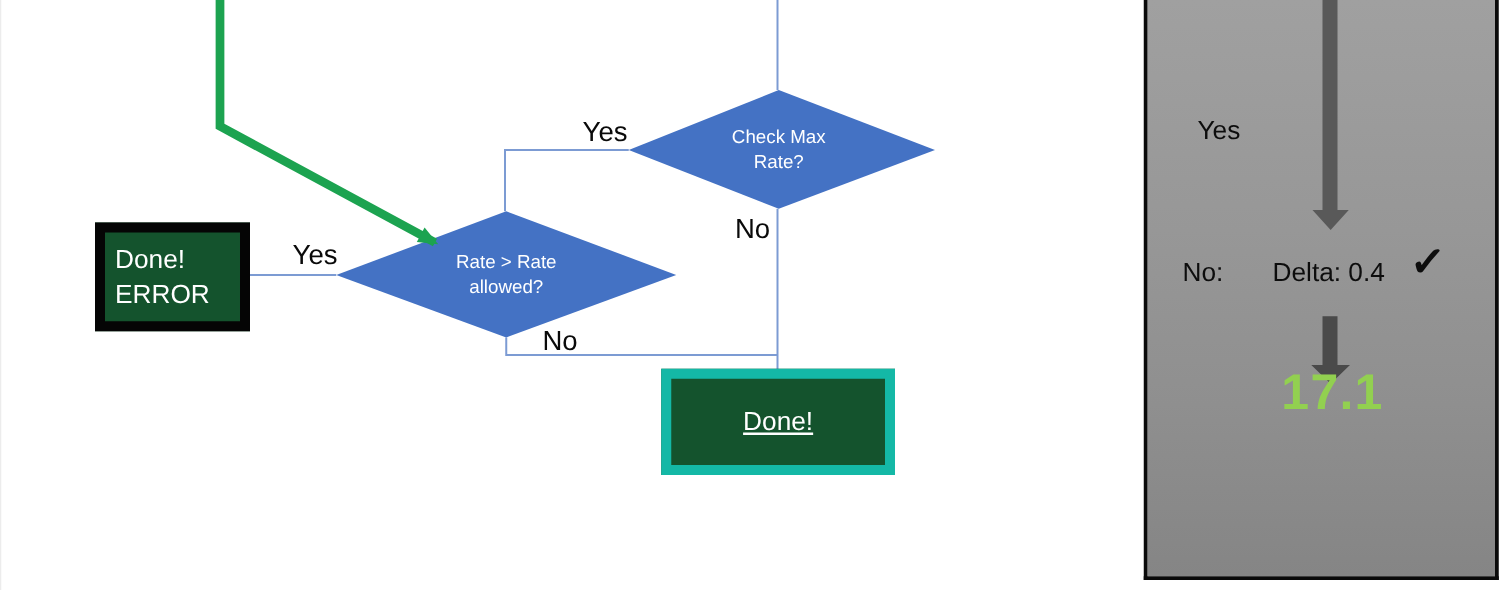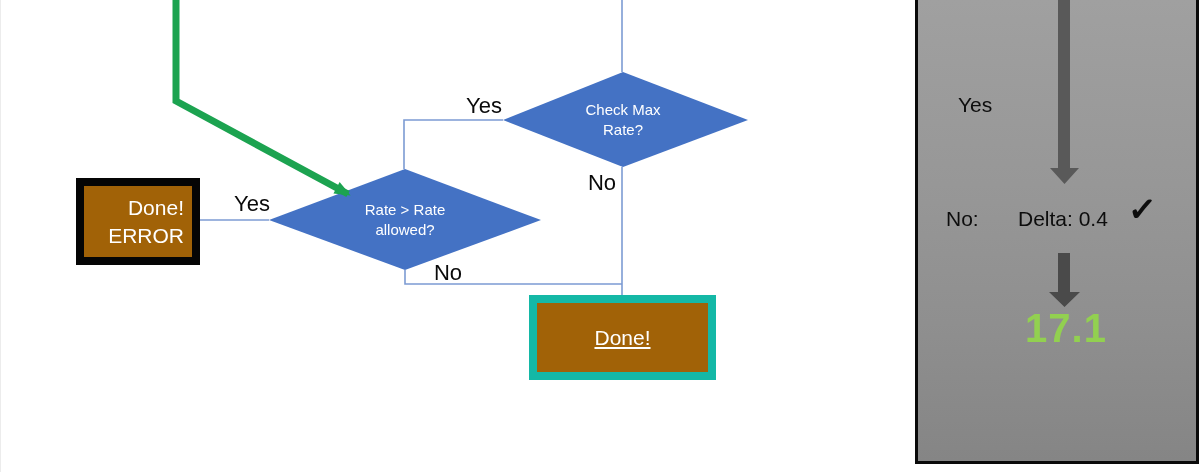--- a/index.html
+++ b/index.html
@@ -32,28 +32,28 @@
     text-align: center;
     color: #ffffff;
     font-size: 15px;
     line-height: 20px;
   }
 
   
   .tbox {
     position: absolute;
     box-sizing: border-box;
-    background: #a16207;
+    background: #14532d;
     display: flex;
     align-items: center;
     justify-content: center;
     color: #ffffff;
     font-size: 21px;
     line-height: 28px;
-    text-align: right;
+    text-align: left;
   }
   #box-error { left: 75px; top: 178px; width: 124px; height: 87px; border: 8px solid #050505; }
   #box-error .tbox-text { width: 92px; }
   #box-done  { left: 528px; top: 295px; width: 187px; height: 85px; border: 8px solid #14b8a6; text-decoration: underline; }
 
   
   .panel {
     position: absolute;
     left: 914px; top: 0;
     width: 284px; height: 464px;
@@ -71,21 +71,21 @@
   }
   #panel-yes   { left: 40px;  top: 93px; }
   #panel-no    { left: 28px;  top: 207px; }
   #panel-delta { left: 100px; top: 207px; text-align: center; }
   #panel-check {
     position: absolute; left: 210px; top: 189px;
     font-size: 34px; font-weight: bold; color: #0d0d0d;
     transform: rotate(3deg);
   }
   #panel-result {
-    position: absolute; left: 98px; top: 306px; width: 100px;
+    position: absolute; left: 98px; top: 292px; width: 100px;
     text-align: center;
     font-size: 40px; font-weight: bold; color: #92D050;
     letter-spacing: 1px;
   }
 </style>
 </head>
 <body>
 
 <div class="stage">
 

